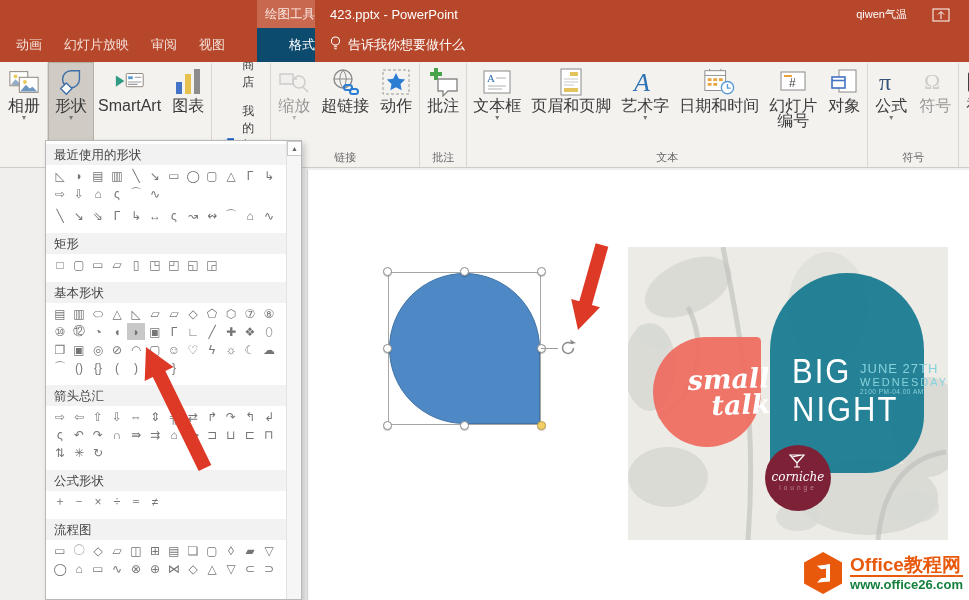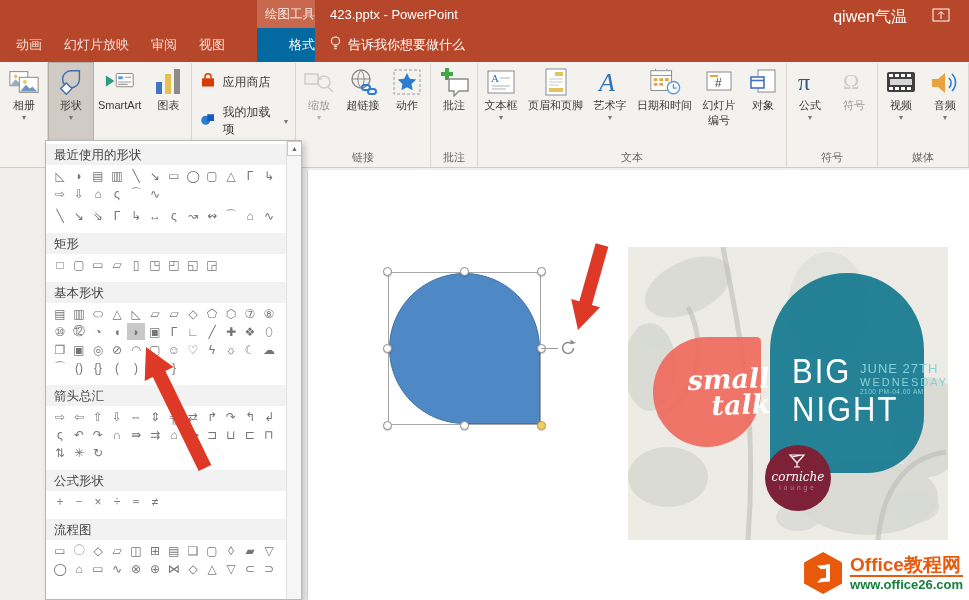--- a/index.html
+++ b/index.html
@@ -3,45 +3,45 @@
 <meta charset="utf-8">
 <style>
   * { margin:0; padding:0; box-sizing:border-box; }
   html,body { width:969px; height:600px; }
   body { font-family:"Liberation Sans","DejaVu Sans",sans-serif; }
   .app { position:relative; width:969px; height:600px; overflow:hidden; background:#F0EFED; }
 
   
   .titlebar { position:absolute; left:0; top:0; width:969px; height:28px; background:#B7472A; z-index:12; }
   .tb-title { position:absolute; left:330px; top:7px; width:220px; color:#fff; font-size:13px; }
-  .tb-user  { position:absolute; right:62px; top:7px; color:#fff; font-size:16px; }
+  .tb-user  { position:absolute; right:62px; top:7px; color:#fff; font-size:11px; }
   .tb-share { position:absolute; right:18px; top:5px; width:20px; height:18px; }
 
   
   .tabrow { position:absolute; left:0; top:28px; width:969px; height:34px; background:#B7472A; display:flex; align-items:center; gap:22px; padding-left:16px; z-index:12; }
   .tab { color:#F4E0DA; font-size:13px; height:34px; line-height:34px; white-space:nowrap; cursor:default; }
   .tellme { display:flex; align-items:center; gap:6px; color:#fff; font-size:13px; margin-left:2px; }
   .tellme svg { width:13px; height:17px; }
 
   
   .contextual { position:absolute; left:257px; top:0; width:58px; height:62px; z-index:13; text-align:right;border-radius:23px; }
   .ctx-top { height:28px; background:#C7684F; color:#FBE9E2; font-size:12.5px; line-height:28px; }
-  .ctx-tab { height:34px; background:#0369a1; color:#fff; font-size:13px; line-height:34px; }
+  .ctx-tab { height:34px; background:#0c4a6e; color:#fff; font-size:13px; line-height:34px; }
 
   
   .ribbon { position:absolute; left:0; top:62px; width:969px; height:106px; background:#F4F2EF; border-bottom:1px solid #D2CCC6; display:flex; align-items:stretch; padding:1px 0 0 1px; z-index:10; }
   .rgroup { display:flex; flex-direction:column; border-right:1px solid #DAD5CF; padding:0 1px; }
   .rbtns { flex:1; display:flex; align-items:flex-start; }
   .rglabel { height:18px; text-align:center; font-size:11px; color:#666; line-height:16px; }
   .rbtn { display:flex; flex-direction:column; align-items:center; padding:3px 5px 0 5px; min-width:42px; height:84px; cursor:default; }
   .rbtn.pressed { background:#D0CCC5; outline:1px solid #B4AEA5; }
   .rbtn.disabled { opacity:.5; filter:grayscale(1); }
   .ricon { width:34px; height:32px; display:flex; align-items:center; justify-content:center; }
   .ricon svg { width:32px; height:30px; }
-  .rlabel { font-size:11px; color:#3B3B3B; line-height:15px; white-space:nowrap; }
+  .rlabel { font-size:16px; color:#3B3B3B; line-height:15px; white-space:nowrap; }
   .caret { font-size:8px; color:#777; line-height:9px; }
   .rstack { display:flex; flex-direction:column; justify-content:center; gap:12px; height:84px; padding:0 6px; }
   .rsmall { display:flex; align-items:center; gap:5px; font-size:12px; color:#3B3B3B; }
   .rsmall svg { width:18px; height:17px; }
 
   
   .workspace { position:absolute; left:0; top:168px; width:969px; height:432px; background:#F0EFED; }
   .slide { position:absolute; left:307px; top:2px; width:662px; height:430px; background:#fff; border-left:1px solid #D8D8D8; }
 
   

